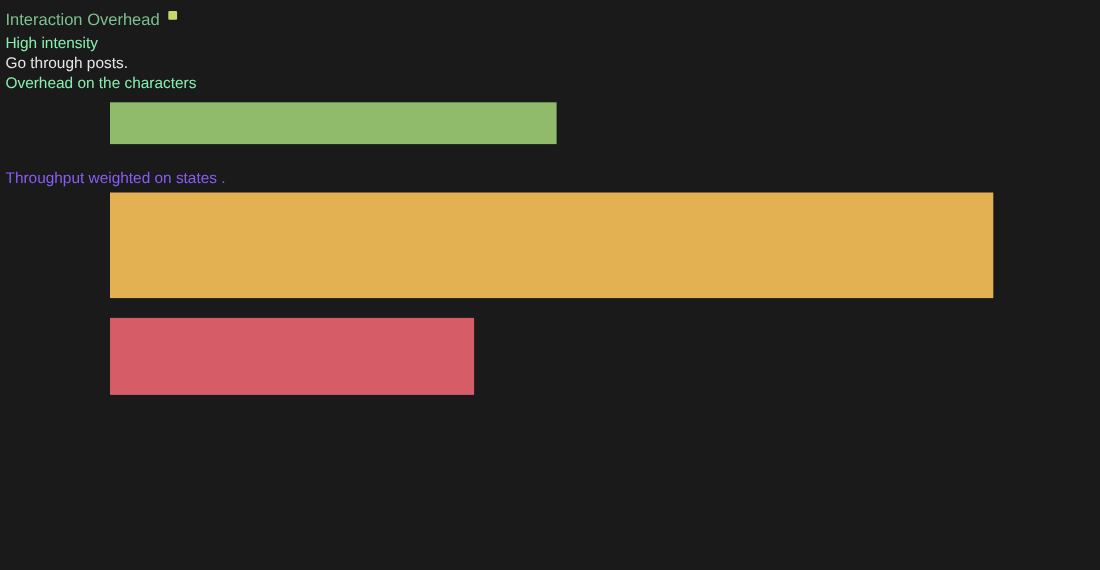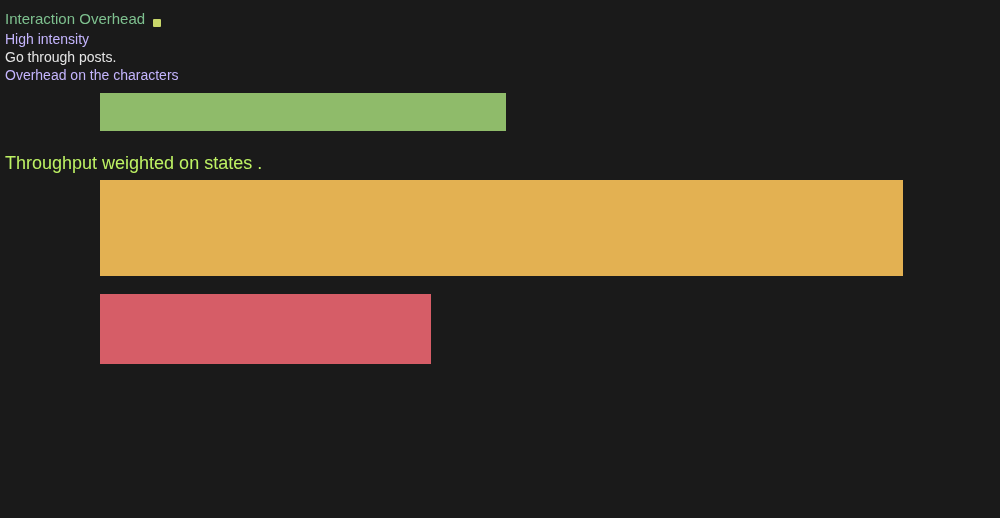--- a/index.html
+++ b/index.html
@@ -1,23 +1,23 @@
 <!DOCTYPE html>
 <html><head>
 <meta charset="utf-8">
 <style>
   html,body{margin:0;padding:0;background:#1a1a1a;color:#d0d0d0;font-family:sans-serif;font-size:15px;width:1000px;height:518px;overflow:hidden}
   .wrap{padding:10px 20px 0 5px}
-  .header{display:flex;align-items:flex-end;gap:8px;margin-bottom:4px}
+  .header{display:flex;align-items:flex-start;gap:8px;margin-bottom:4px}
   .header-text{color:#7ec08f}
   .dot{width:8px;height:8px;background:#c9d76a;border-radius:1px;display:inline-block}
-  .desc{color:#c4b5fd;margin-bottom:2px;font-size:14px}
+  .desc{color:#86efac;margin-bottom:2px;font-size:14px}
   .desc.dim{color:#e5e5e5}
   .row{margin-top:10px}
-  .row-label{color:#bef264;font-size:18px;margin-bottom:6px}
+  .row-label{color:#8b5cf6;font-size:14px;margin-bottom:6px}
   .bar-track{margin-left:95px;height:38px}
   .bar-track.tall{height:96px}
   .bar-track.med{height:70px}
   .bar{height:100%}
   .bar.green{background:#8fbb6a}
   .bar.yellow{background:#e3b152}
   .bar.red{background:#d65d67}
 </style>
 </head>
 <body>

